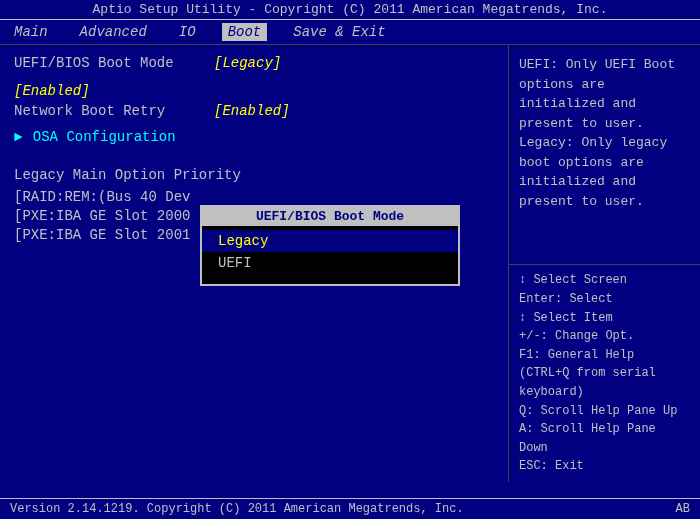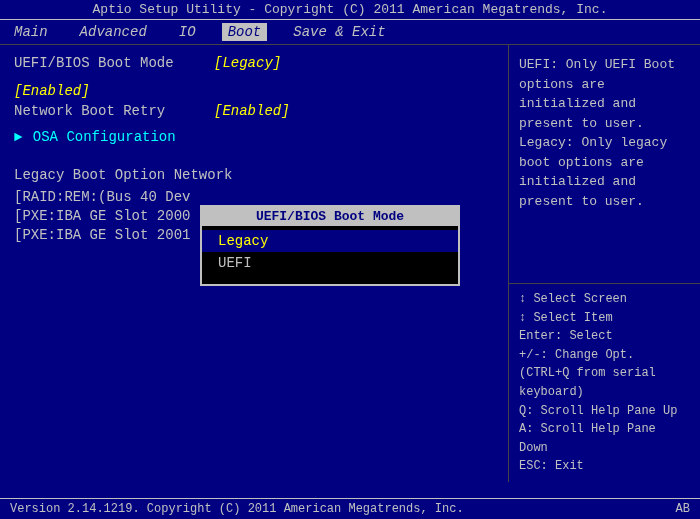--- a/index.html
+++ b/index.html
@@ -200,21 +200,21 @@
       <span class="setting-value enabled">[Enabled]</span>
     </div>
 
     <div style="height:6px;"></div>
     <div class="arrow-item">
       <span class="arrow-prefix">►</span>
       <span>OSA Configuration</span>
     </div>
 
     <div style="height:8px;"></div>
-    <div class="section-title">Legacy Boot Option Network</div>
+    <div class="section-title">Legacy Main Option Priority</div>
 
     <div class="boot-option">[RAID:REM:(Bus 40 Dev</div>
     <div class="boot-option">[PXE:IBA GE Slot 2000</div>
     <div class="boot-option">[PXE:IBA GE Slot 2001</div>
 
     <div id="popup-overlay">
       <div id="popup-title-bar">UEFI/BIOS Boot Mode</div>
       <div id="popup-content">
         <div class="popup-option selected">Legacy</div>
         <div class="popup-option">UEFI</div>
@@ -222,23 +222,24 @@
       </div>
     </div>
   </div>
 
   <div id="right-split">
     <div id="right-top">
       <span>UEFI: Only UEFI Boot options are initialized and present to user. Legacy: Only legacy boot options are initialized and present to user.</span>
     </div>
     <div id="right-bottom">
       <div>↕ Select Screen</div>
+      <div>Enter: Select</div>
       <div>↕ Select Item</div>
-      <div>Enter: Select</div>
       <div>+/-: Change Opt.</div>
+      <div>F1: General Help</div>
       <div>(CTRL+Q from serial</div>
       <div>keyboard)</div>
       <div>Q: Scroll Help Pane Up</div>
       <div>A: Scroll Help Pane Down</div>
       <div>ESC: Exit</div>
     </div>
   </div>
 </div>
 
 <div id="status-bar">

